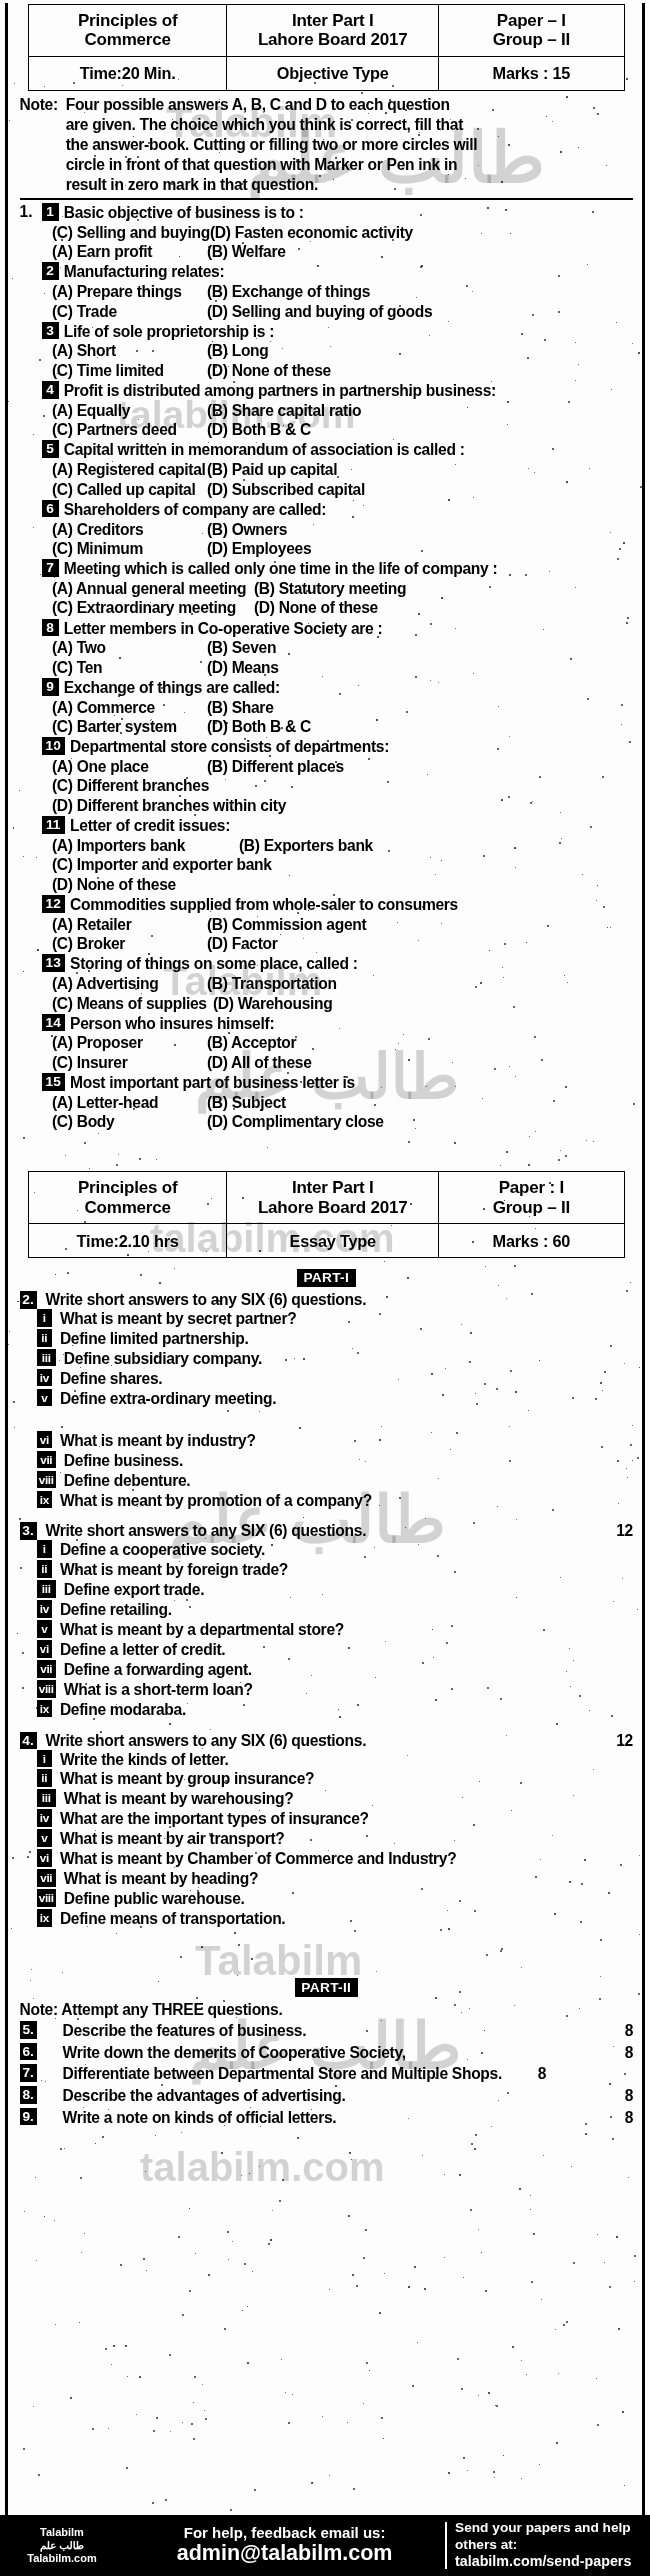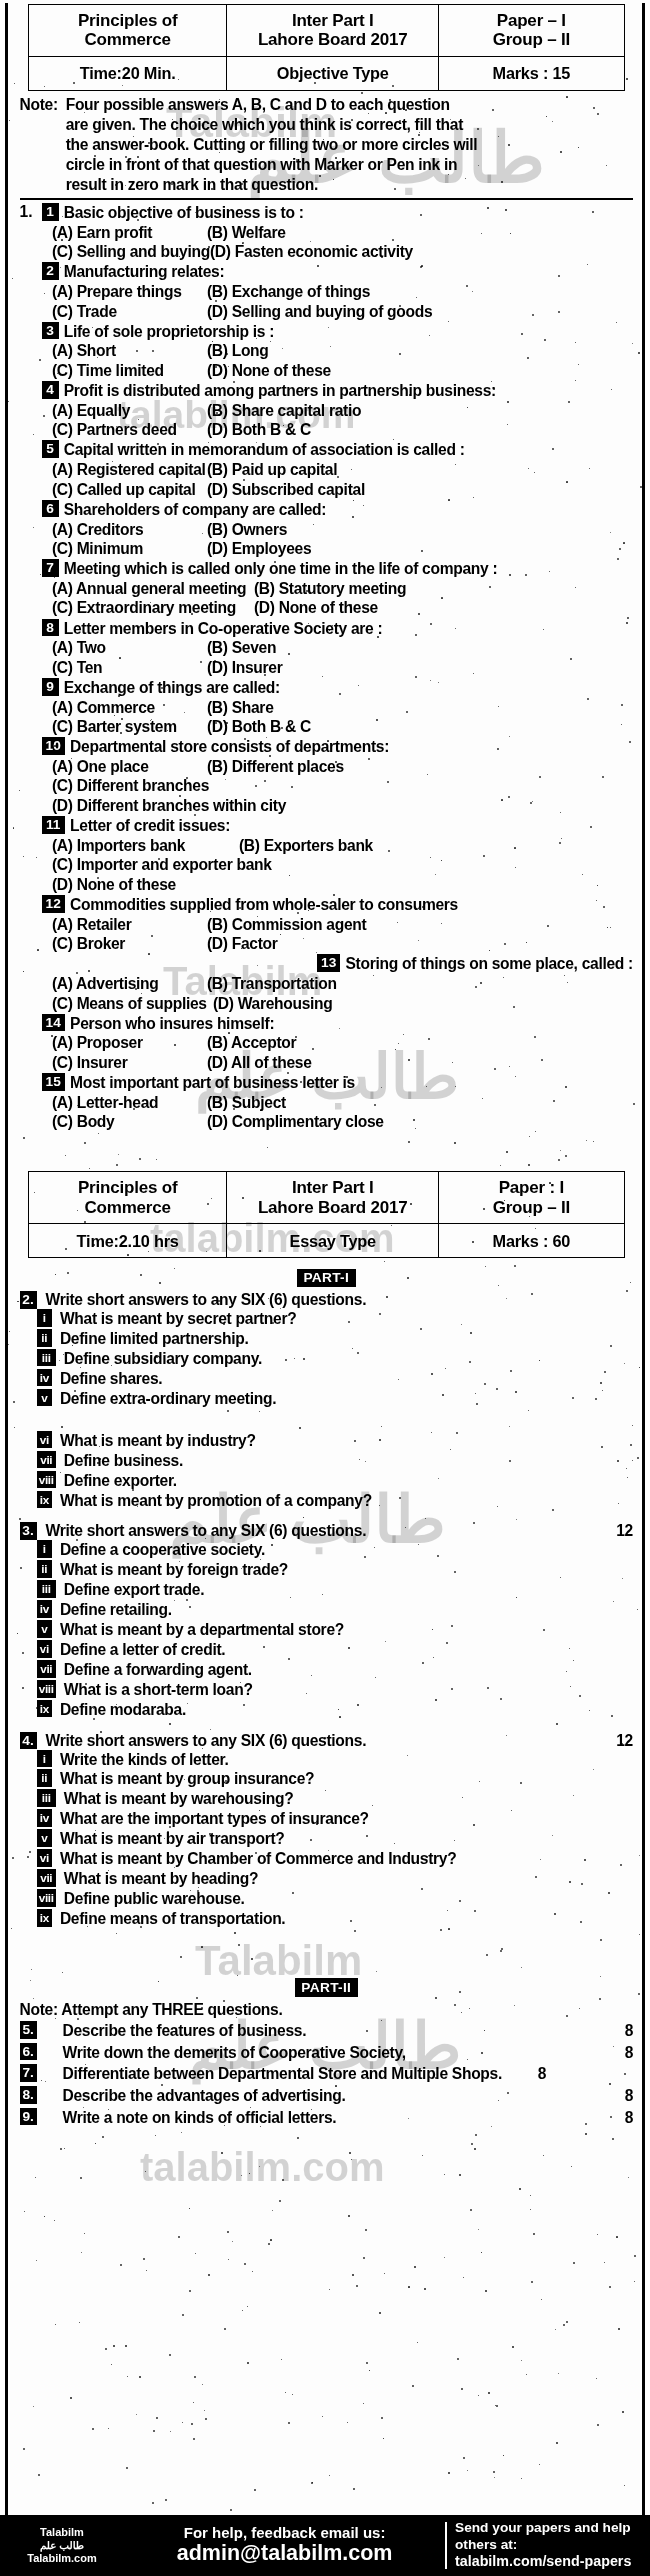--- a/index.html
+++ b/index.html
@@ -354,26 +354,26 @@
     <div class="mcq-list">
 
       <div class="mcq">
         <div class="qnum-outer">1.</div>
         <div class="q-main">
           <div style="display:flex;align-items:flex-start;">
             <span class="numbox">1</span>
             <span class="q-stem">Basic objective of business is to :</span>
           </div>
           <div class="opt-row">
+            <span class="opt a">(C) Selling and buying</span>
+            <span class="opt b">(D) Fasten economic activity</span>
+          </div>
+          <div class="opt-row">
             <span class="opt a">(A) Earn profit</span>
             <span class="opt b">(B) Welfare</span>
-          </div>
-          <div class="opt-row">
-            <span class="opt a">(C) Selling and buying</span>
-            <span class="opt b">(D) Fasten economic activity</span>
           </div>
         </div>
       </div>
 
       <div class="mcq">
         <div class="qnum-outer"></div>
         <div class="q-main">
           <div style="display:flex;align-items:flex-start;">
             <span class="numbox">2</span>
             <span class="q-stem">Manufacturing relates:</span>
@@ -485,21 +485,21 @@
           <div style="display:flex;align-items:flex-start;">
             <span class="numbox">8</span>
             <span class="q-stem">Letter members in Co-operative Society are :</span>
           </div>
           <div class="opt-row">
             <span class="opt a">(A) Two</span>
             <span class="opt b">(B) Seven</span>
           </div>
           <div class="opt-row">
             <span class="opt a">(C) Ten</span>
-            <span class="opt b">(D) Insurer</span>
+            <span class="opt b">(D) Means</span>
           </div>
         </div>
       </div>
 
       <div class="mcq">
         <div class="qnum-outer"></div>
         <div class="q-main">
           <div style="display:flex;align-items:flex-start;">
             <span class="numbox">9</span>
             <span class="q-stem">Exchange of things are called:</span>
@@ -561,21 +561,21 @@
           <div class="opt-row">
             <span class="opt a">(C) Broker</span>
             <span class="opt b">(D) Factor</span>
           </div>
         </div>
       </div>
 
       <div class="mcq">
         <div class="qnum-outer"></div>
         <div class="q-main">
-          <div style="display:flex;align-items:flex-start;justify-content:flex-end;">
+          <div style="display:flex;align-items:flex-start;">
             <span class="numbox wide">13</span>
             <span class="q-stem">Storing of things on some place, called :</span>
           </div>
           <div class="opt-row">
             <span class="opt a">(A) Advertising</span>
             <span class="opt b">(B) Transportation</span>
           </div>
           <div class="opt-row">
             <span class="opt a" style="min-width:161px;">(C) Means of supplies</span>
             <span class="opt b">(D) Warehousing</span>
@@ -682,21 +682,21 @@
     <div class="sub-item">
         <span class="romanbox">vi</span>
         <span class="sub-text">What is meant by industry?</span>
       </div>
     <div class="sub-item">
         <span class="romanbox w3">vii</span>
         <span class="sub-text">Define business.</span>
       </div>
     <div class="sub-item">
         <span class="romanbox w3">viii</span>
-        <span class="sub-text">Define exporter.</span>
+        <span class="sub-text">Define debenture.</span>
       </div>
     <div class="sub-item">
         <span class="romanbox">ix</span>
         <span class="sub-text">What is meant by promotion of a company?</span>
       </div>
 
     <div class="gap-sm"></div>
 
     <div class="eq-head">
       <span class="numbox">3.</span>

